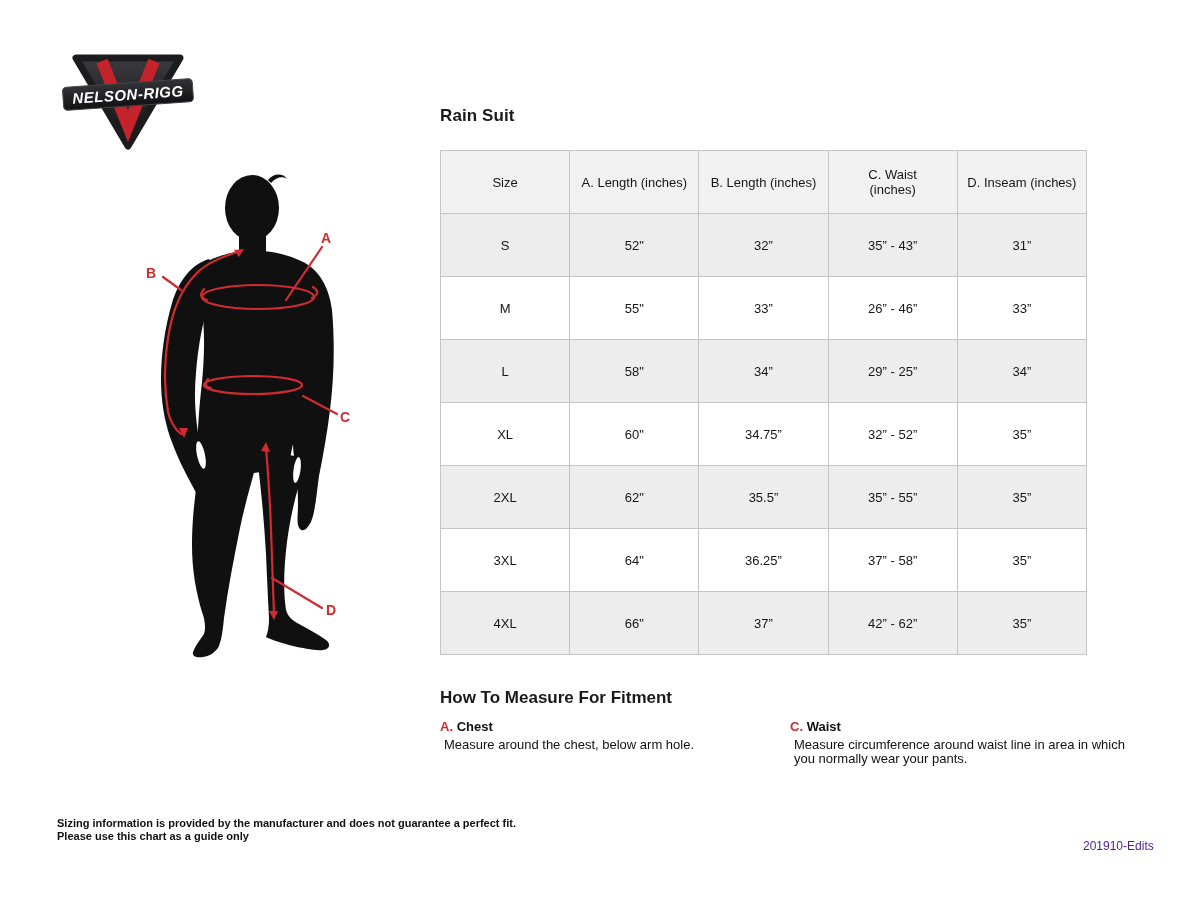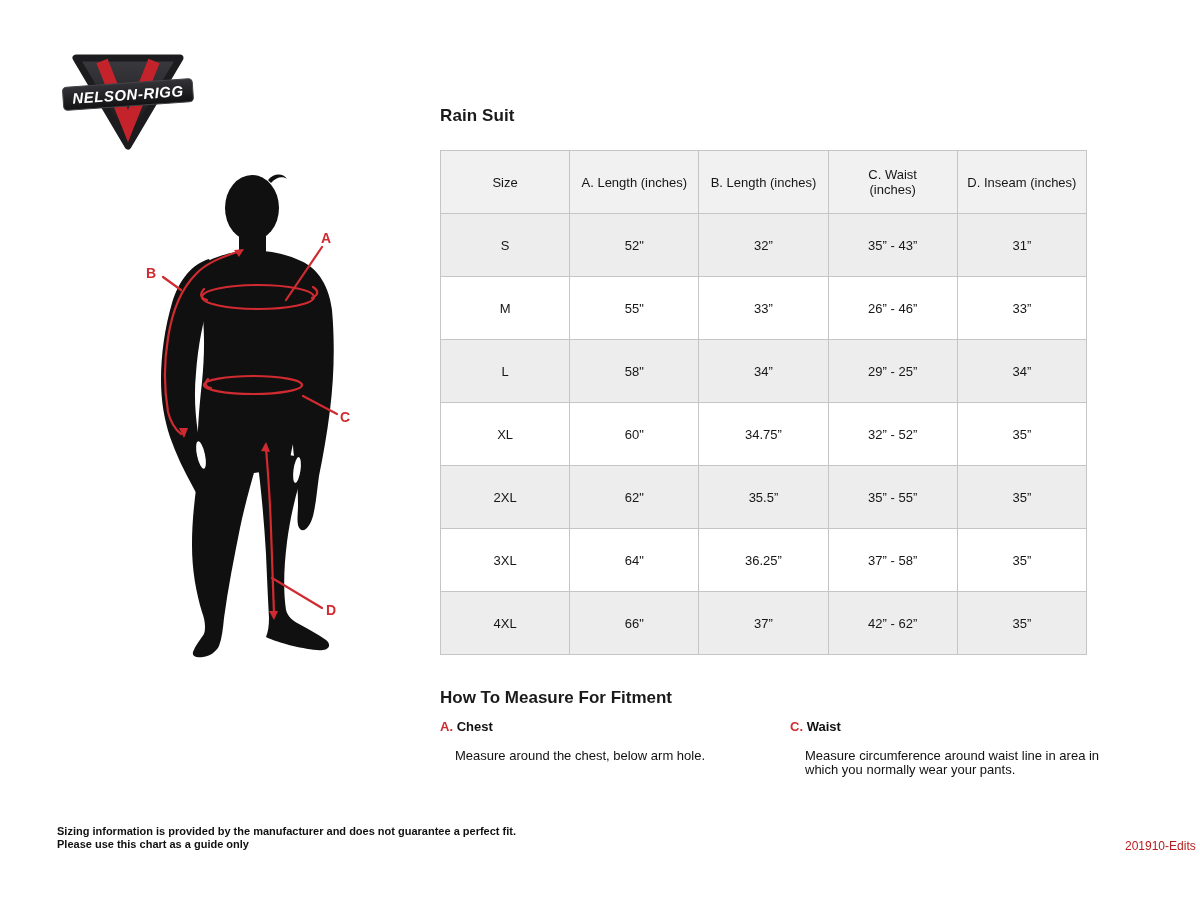--- a/index.html
+++ b/index.html
@@ -24,25 +24,25 @@
 
   
   .measure{left:440px;top:676px;width:700px;}
   .measure-heading{font-size:17px;font-weight:bold;margin:12px 0 12px 0;}
   .measure-cols{display:flex;}
   .measure-col1{width:330px;}
   .measure-col2{width:348px;margin-left:20px;}
   .measure-item{margin-bottom:22px;}
   .measure-item h4{margin:0;font-size:13px;line-height:14px;font-weight:bold;color:#111;}
   .measure-item .mkey{color:#d02b31;}
-  .measure-item p{margin:15px;font-size:13px;line-height:14px;color:#111;}
-
-  
-  .footer-note{left:57px;top:817px;font-size:11px;line-height:13px;font-weight:bold;color:#111;margin-top:8px;}
-  .doc-code{left:1125px;top:839px;font-size:12px;color:#b91c1c;}
+  .measure-item p{margin:4px;font-size:13px;line-height:14px;color:#111;}
+
+  
+  .footer-note{left:57px;top:817px;font-size:11px;line-height:13px;font-weight:bold;color:#111;}
+  .doc-code{left:1083px;top:839px;font-size:12px;color:#4c1d95;}
 
   
   .logo{left:58px;top:52px;width:140px;height:100px;}
   .figure{left:128px;top:153px;width:248px;height:522px;}
 </style>
 </head>
 <body>
 
 <div class="abs logo">
   <svg width="140" height="100" viewBox="0 0 140 100">

